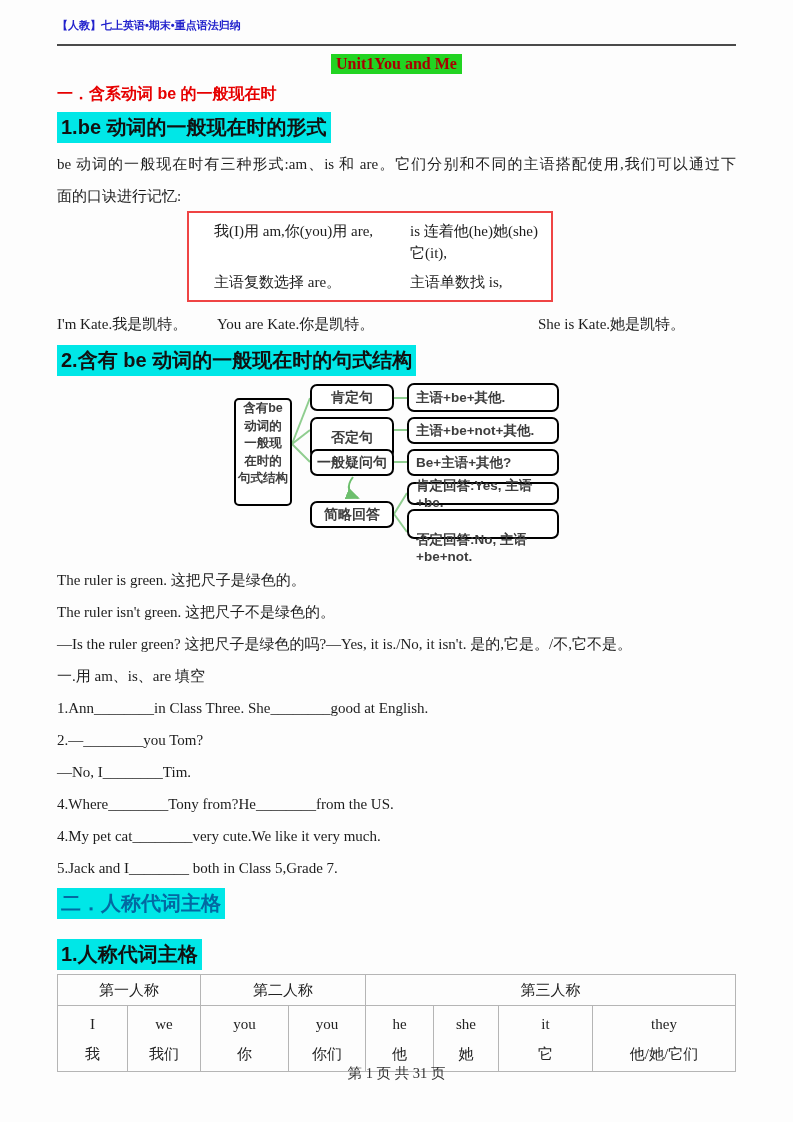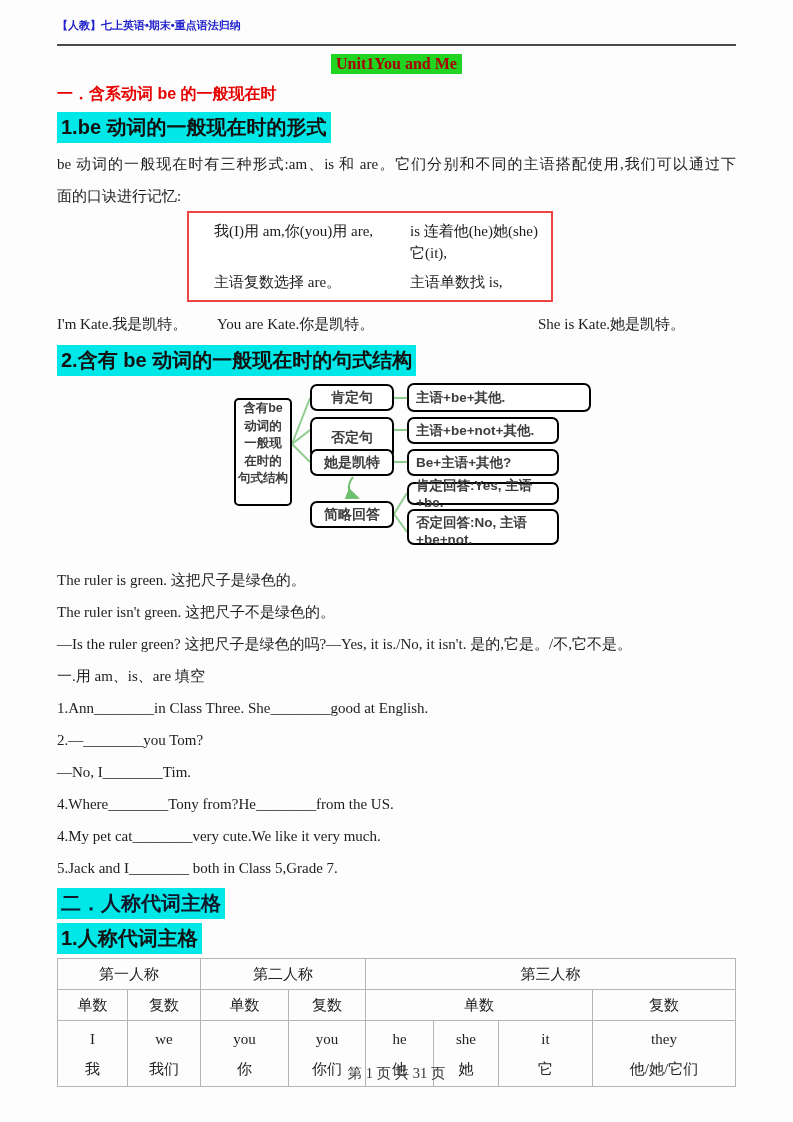--- a/index.html
+++ b/index.html
@@ -46,21 +46,21 @@
   .h-cyan-wrap { margin-top: 7px; }
   .h-cyan {
     display: inline-block;
     background: #00e7e7;
     color: #111;
     font-family: "Liberation Sans", "DejaVu Sans", sans-serif;
     font-weight: bold;
     font-size: 20px;
     padding: 2px 4px;
   }
-  .h-cyan.red-text { color: #0f172a; }
+  .h-cyan.red-text { color: #0369a1; }
 
   .para-line { margin-top: 11px; line-height: 21px; }
   .para-line.justified { text-align: justify; text-align-last: justify; }
 
   .mnemonic-box {
     margin-top: 4px;
     margin-left: 130px;
     width: 366px;
     border: 2px solid #ef4444;
     background: #fff;
@@ -96,25 +96,25 @@
   .dnode.rule { justify-content: flex-start; padding-left: 7px; font-size: 13.5px; white-space: normal; line-height: 17px; }
   .dnode.root {
     left: 177px; top: 16px; width: 58px; height: 108px;
     flex-direction: column; justify-content: flex-start;
     font-size: 12.5px; line-height: 17.5px; border-radius: 5px;
   }
   .n-affirm { left: 253px; top: 2px;  width: 84px; height: 27px; }
   .n-neg    { left: 253px; top: 35px; width: 84px; height: 42px; }
   .n-quest  { left: 253px; top: 67px; width: 84px; height: 27px; }
   .n-short  { left: 253px; top: 119px; width: 84px; height: 27px; }
-  .r-affirm { left: 350px; top: 1px;  width: 184px; height: 29px; }
+  .r-affirm { left: 350px; top: 1px;  width: 152px; height: 29px; }
   .r-neg    { left: 350px; top: 35px; width: 152px; height: 27px; }
   .r-quest  { left: 350px; top: 67px; width: 152px; height: 27px; }
   .r-yes    { left: 350px; top: 100px; width: 152px; height: 23px; }
-  .r-no     { left: 350px; top: 127px; width: 152px; height: 36px; align-items: flex-start; padding-top: 3px; }
+  .r-no     { left: 350px; top: 127px; width: 152px; height: 30px; align-items: flex-start; padding-top: 20px; }
 
   .body-line { margin-top: 11px; line-height: 21px; font-family: Liberation Serif, serif; }
 
   
   table.pronoun {
     margin-top: 4px;
     border-collapse: collapse;
     width: 679px;
     table-layout: fixed;
     padding-left: 40px;
@@ -197,21 +197,21 @@
       <div class="dnode root">
         <div>含有be</div>
         <div>动词的</div>
         <div>一般现</div>
         <div>在时的</div>
         <div>句式结构</div>
       </div>
 
       <div class="dnode n-affirm">肯定句</div>
       <div class="dnode n-neg">否定句</div>
-      <div class="dnode n-quest">她是凯特</div>
+      <div class="dnode n-quest">一般疑问句</div>
       <div class="dnode n-short">简略回答</div>
 
       <div class="dnode rule r-affirm">主语+be+其他.</div>
       <div class="dnode rule r-neg">主语+be+not+其他.</div>
       <div class="dnode rule r-quest">Be+主语+其他?</div>
       <div class="dnode rule r-yes">肯定回答:Yes, 主语+be.</div>
       <div class="dnode rule r-no">否定回答:No, 主语+be+not.</div>
     </div>
 
     <div class="body-line">The ruler is green.  这把尺子是绿色的。</div>
@@ -220,47 +220,39 @@
 
     <div class="body-line">一.用 am、is、are 填空</div>
     <div class="body-line">1.Ann________in Class Three. She________good at English.</div>
     <div class="body-line">2.—________you Tom?</div>
     <div class="body-line">—No, I________Tim.</div>
     <div class="body-line">4.Where________Tony from?He________from the US.</div>
     <div class="body-line">4.My pet cat________very cute.We like it very much.</div>
     <div class="body-line">5.Jack and I________ both in Class 5,Grade 7.</div>
 
     <div class="h-cyan-wrap" style="margin-top:9px;"><span class="h-cyan red-text">二．人称代词主格</span></div>
-    <div class="h-cyan-wrap" style="margin-top:4px;"><span class="h-cyan">1.人称代词主格</span></div>
+    <div class="h-cyan-wrap" style="margin-top:20px;"><span class="h-cyan">1.人称代词主格</span></div>
 
     <table class="pronoun">
       <colgroup>
         <col style="width:70px">
           <col style="width:73px">
           <col style="width:88px">
           <col style="width:77px">
         <col style="width:68px">
           <col style="width:65px">
           <col style="width:94px">
           <col style="width:143px">
       </colgroup>
       <tbody>
           <tr class="hrow">
         <td colspan="2">第一人称</td>
         <td colspan="2">第二人称</td>
         <td colspan="4">第三人称</td>
       </tr>
-      <tr class="hrow">
-        <td>单数</td>
-        <td>复数</td>
-        <td>单数</td>
-        <td>复数</td>
-        <td colspan="3">单数</td>
-        <td>复数</td>
-      </tr>
       <tr class="drow">
         <td>
           <div class="cell-en">I</div>
           <div class="cell-zh">我</div>
         </td>
         <td>
           <div class="cell-en">we</div>
           <div class="cell-zh">我们</div>
         </td>
         <td>

